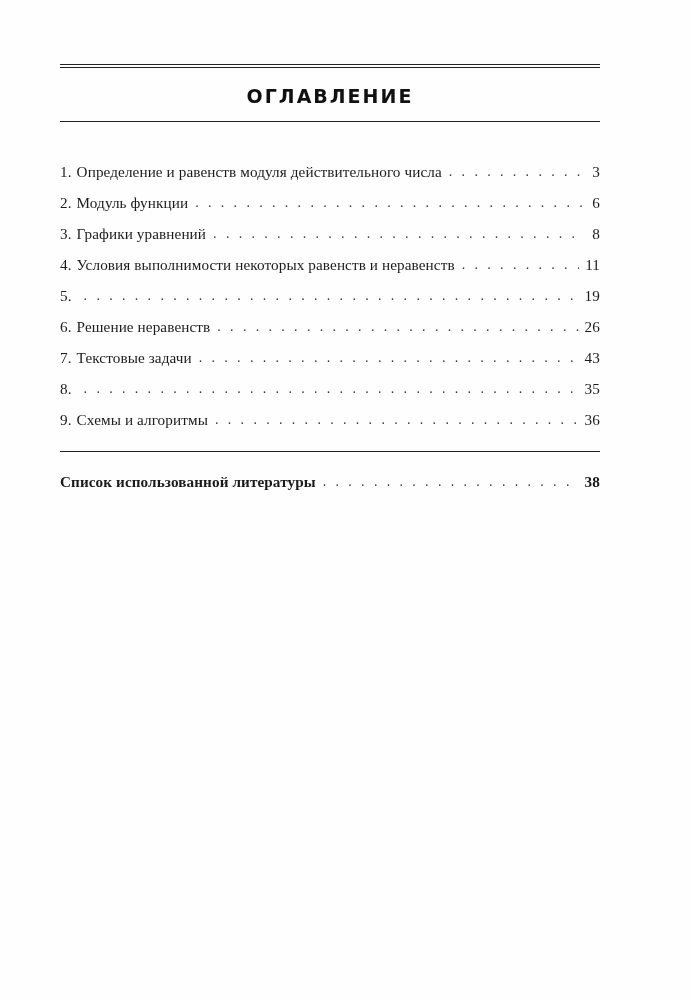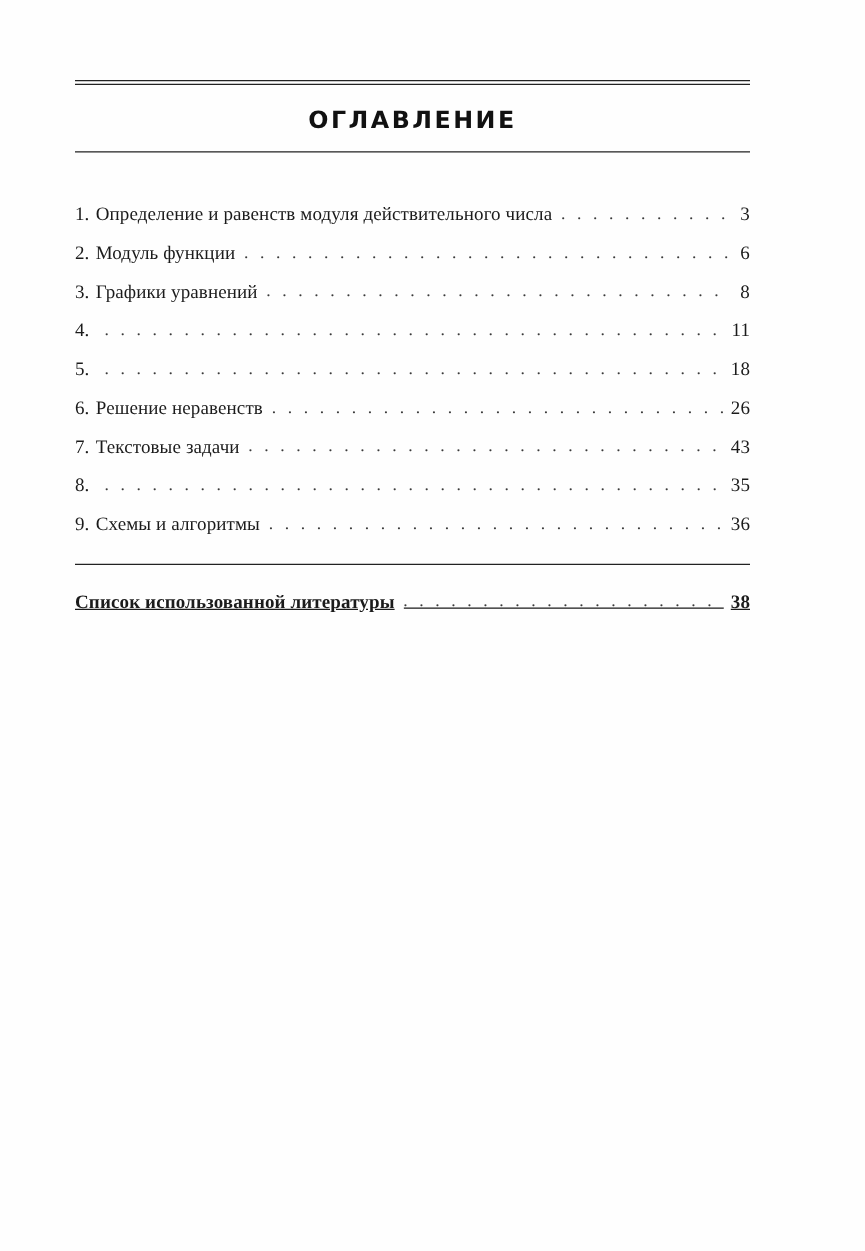--- a/index.html
+++ b/index.html
@@ -91,21 +91,20 @@
     width: 26px;
     text-align: right;
     white-space: nowrap;
     font-size: 15.2px;
   }
 
   .refs {
     margin-top: 16px;
     padding-top: 14px;
     border-top: 1.4px solid #222;
-    text-decoration: underline;
   }
   .refs .entry {
     font-weight: bold;
   }
   .refs .entry .dots {
     font-weight: normal;
   }
 </style>
 </head>
 <body>
@@ -137,28 +136,29 @@
 
       <div class="entry">
         <span class="num">3.</span>
         <span class="label">Графики уравнений</span>
         <span class="dots">. . . . . . . . . . . . . . . . . . . . . . . . . . . . . . . . . . . . . . . . . . . . . . . . . . . . . . . . . . . . . . . . . . . . . . . . . . . . . .</span>
         <span class="page-no">8</span>
       </div>
 
       <div class="entry">
         <span class="num">4.</span>
+        <span class="label">Условия выполнимости некоторых равенств и неравенств</span>
         <span class="dots">. . . . . . . . . . . . . . . . . . . . . . . . . . . . . . . . . . . . . . . . . . . . . . . . . . . . . . . . . . . . . . . . . . . . . . . . . . . . . .</span>
         <span class="page-no">11</span>
       </div>
 
       <div class="entry">
         <span class="num">5.</span>
         <span class="dots">. . . . . . . . . . . . . . . . . . . . . . . . . . . . . . . . . . . . . . . . . . . . . . . . . . . . . . . . . . . . . . . . . . . . . . . . . . . . . .</span>
-        <span class="page-no">18</span>
+        <span class="page-no">19</span>
       </div>
 
       <div class="entry">
         <span class="num">6.</span>
         <span class="label">Решение неравенств</span>
         <span class="dots">. . . . . . . . . . . . . . . . . . . . . . . . . . . . . . . . . . . . . . . . . . . . . . . . . . . . . . . . . . . . . . . . . . . . . . . . . . . . . .</span>
         <span class="page-no">26</span>
       </div>
 
       <div class="entry">

